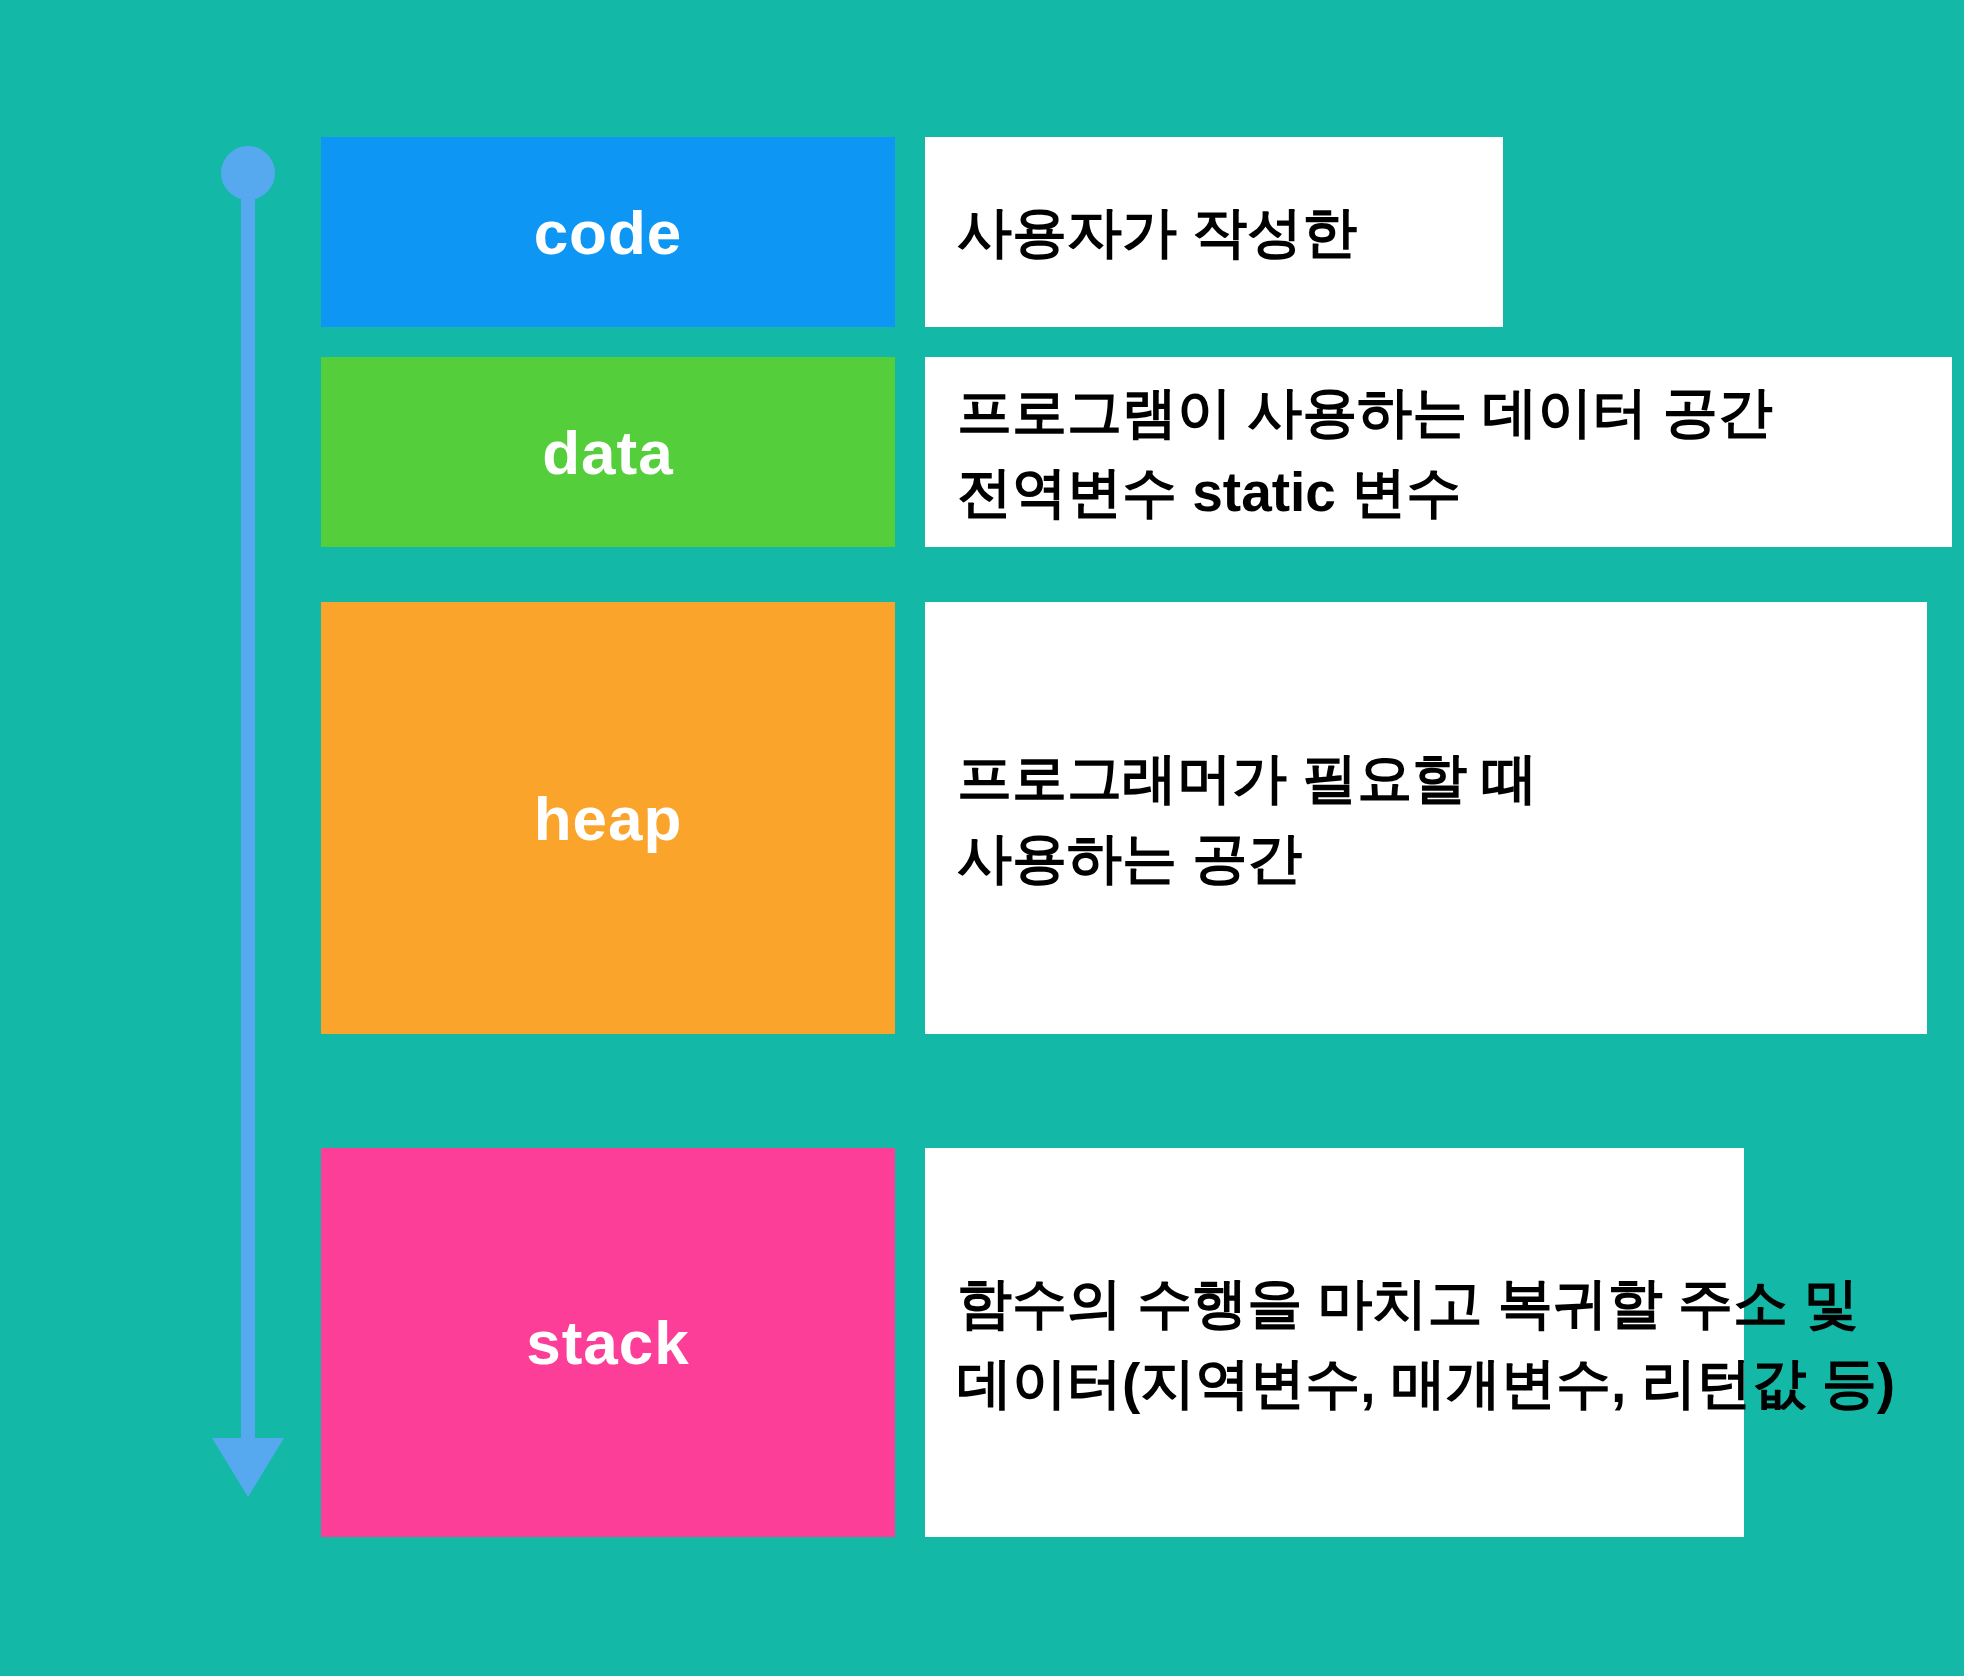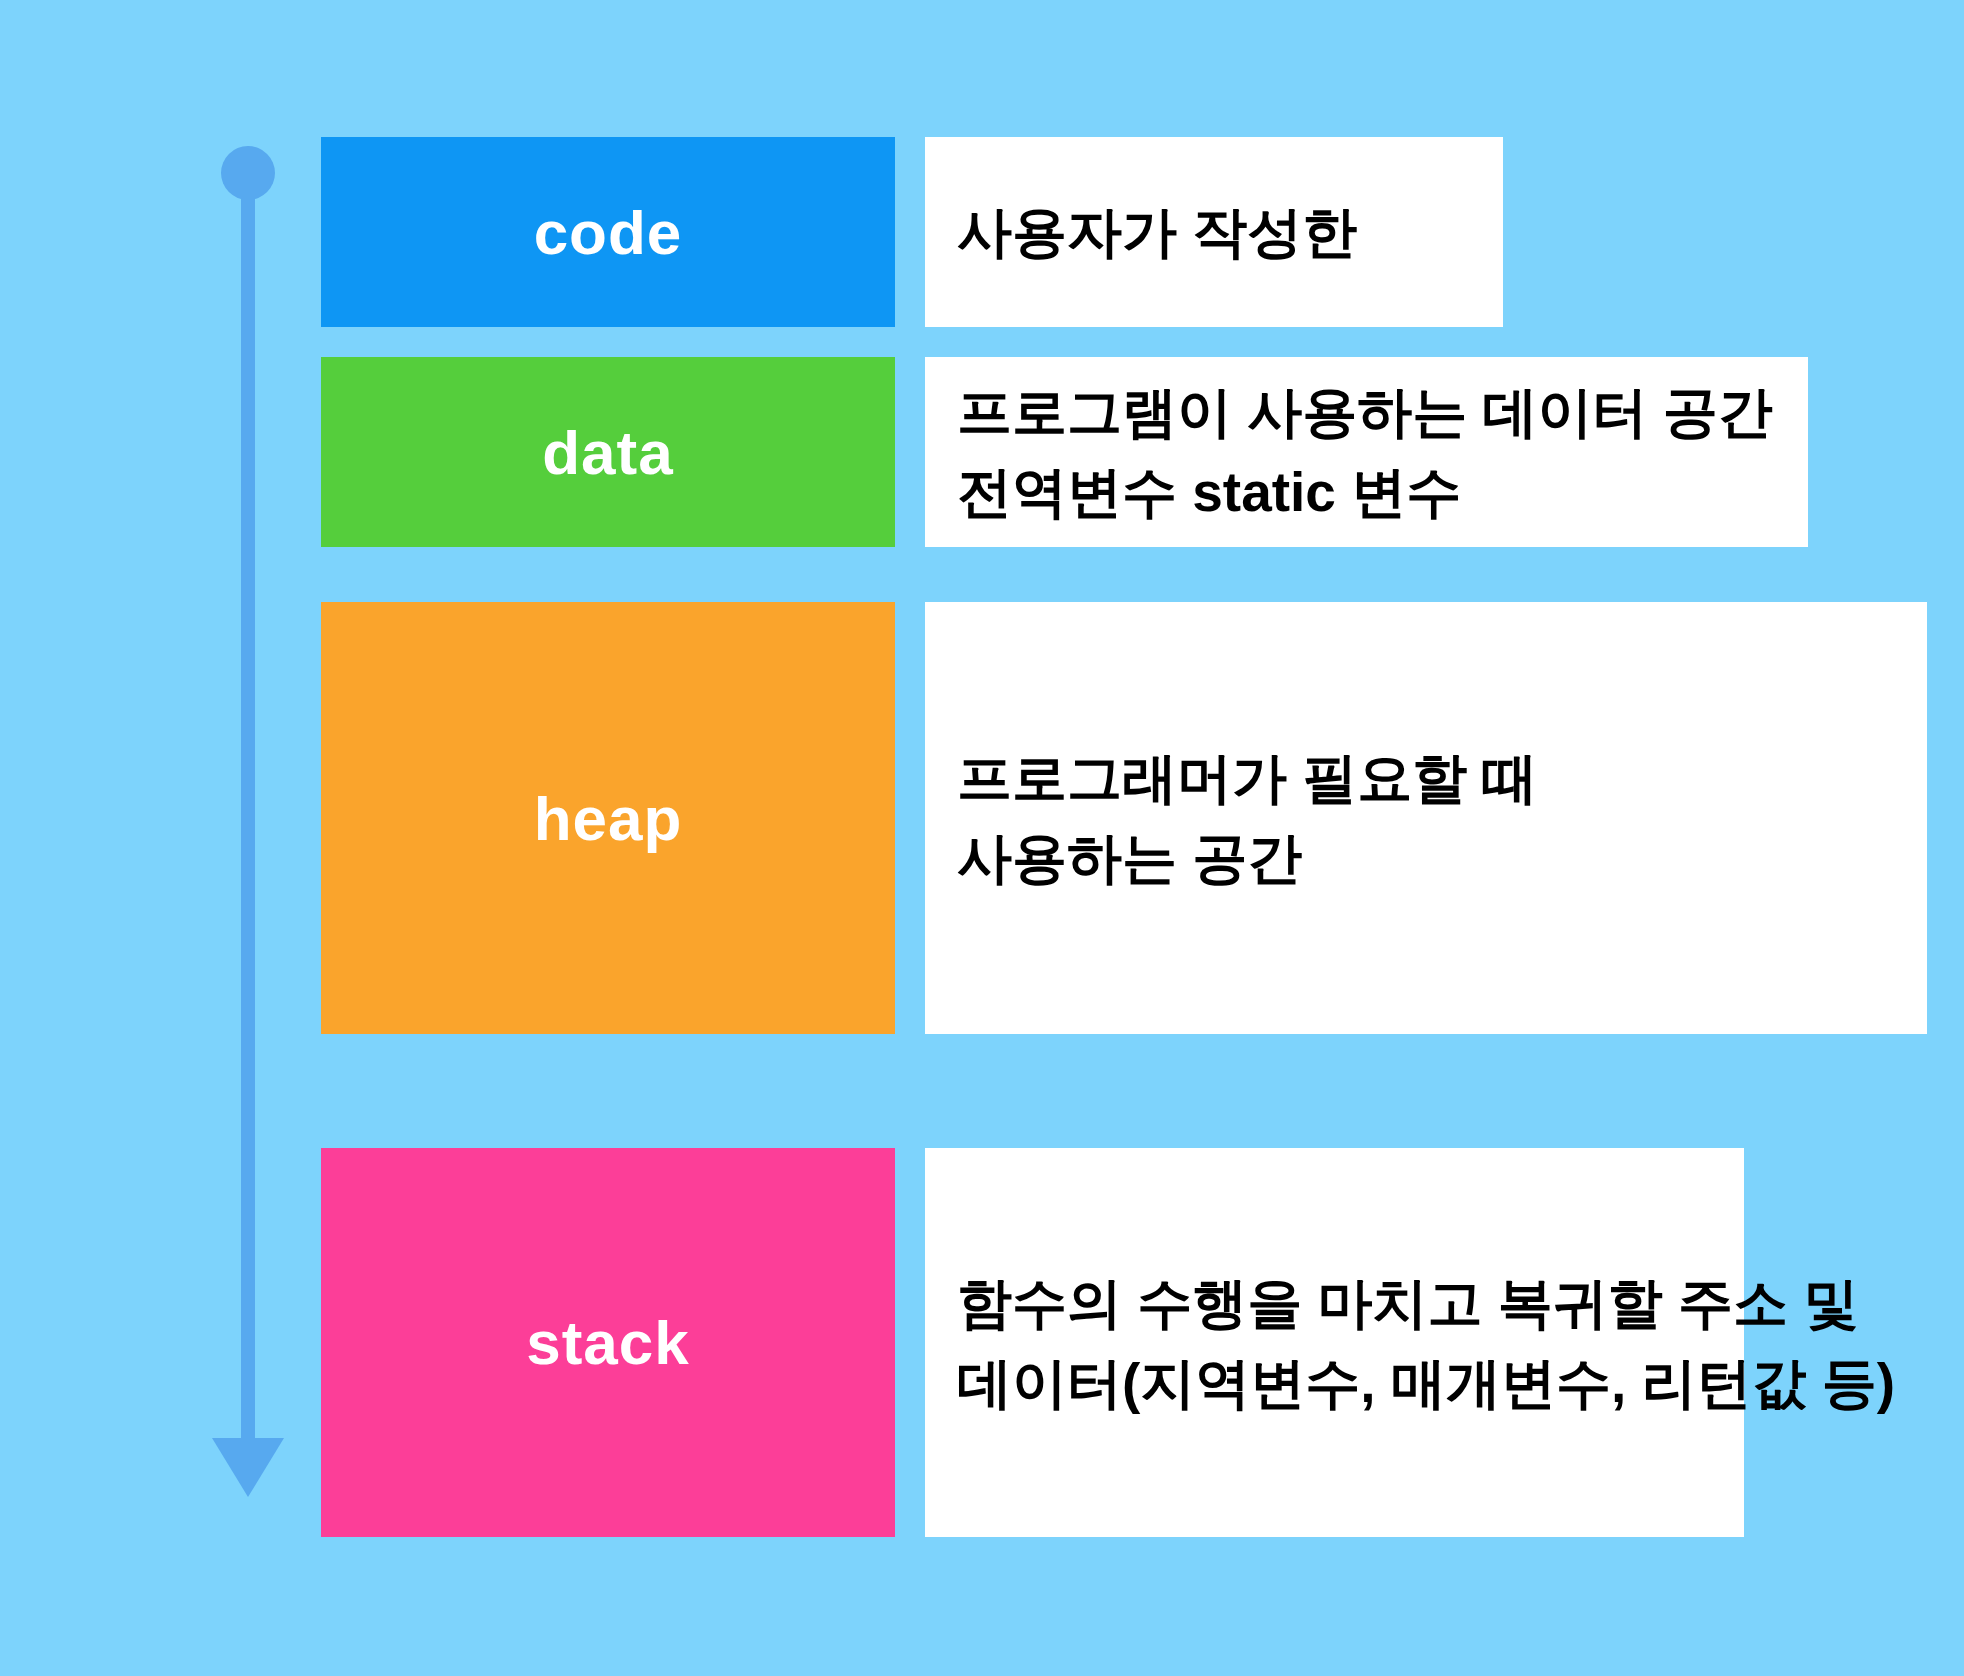--- a/index.html
+++ b/index.html
@@ -4,21 +4,21 @@
 <style>
   html, body {
     margin: 0;
     padding: 0;
     background: #000000;
   }
   #canvas {
     position: relative;
     width: 1964px;
     height: 1676px;
-    background: #7dd3fc;
+    background: #14b8a6;
     overflow: hidden;
     font-family: "Liberation Sans", sans-serif;
   }
   .abs { position: absolute; }
 
   
   #arrow-svg {
     left: 198px;
     top: 140px;
     width: 104px;
@@ -59,21 +59,21 @@
     white-space: nowrap;
   }
 
   
   #code-block,  #code-desc  { top: 137px;  height: 190px; }
   #data-block,  #data-desc  { top: 357px;  height: 190px; }
   #heap-block,  #heap-desc  { top: 602px;  height: 432px; }
   #stack-block, #stack-desc { top: 1148px; height: 389px; }
 
   #code-desc  { width: 578px; }
-  #data-desc  { width: 883px; }
+  #data-desc  { width: 1027px; }
   #heap-desc  { width: 1002px; }
   #stack-desc { width: 819px; }
 </style>
 </head>
 <body>
 
 <div id="canvas">
 
   <svg id="arrow-svg" class="abs" viewBox="0 0 104 1370" xmlns="http://www.w3.org/2000/svg" style="color: rgb(87, 169, 239);">
     <circle cx="50" cy="33" r="27" fill="currentColor"></circle>

